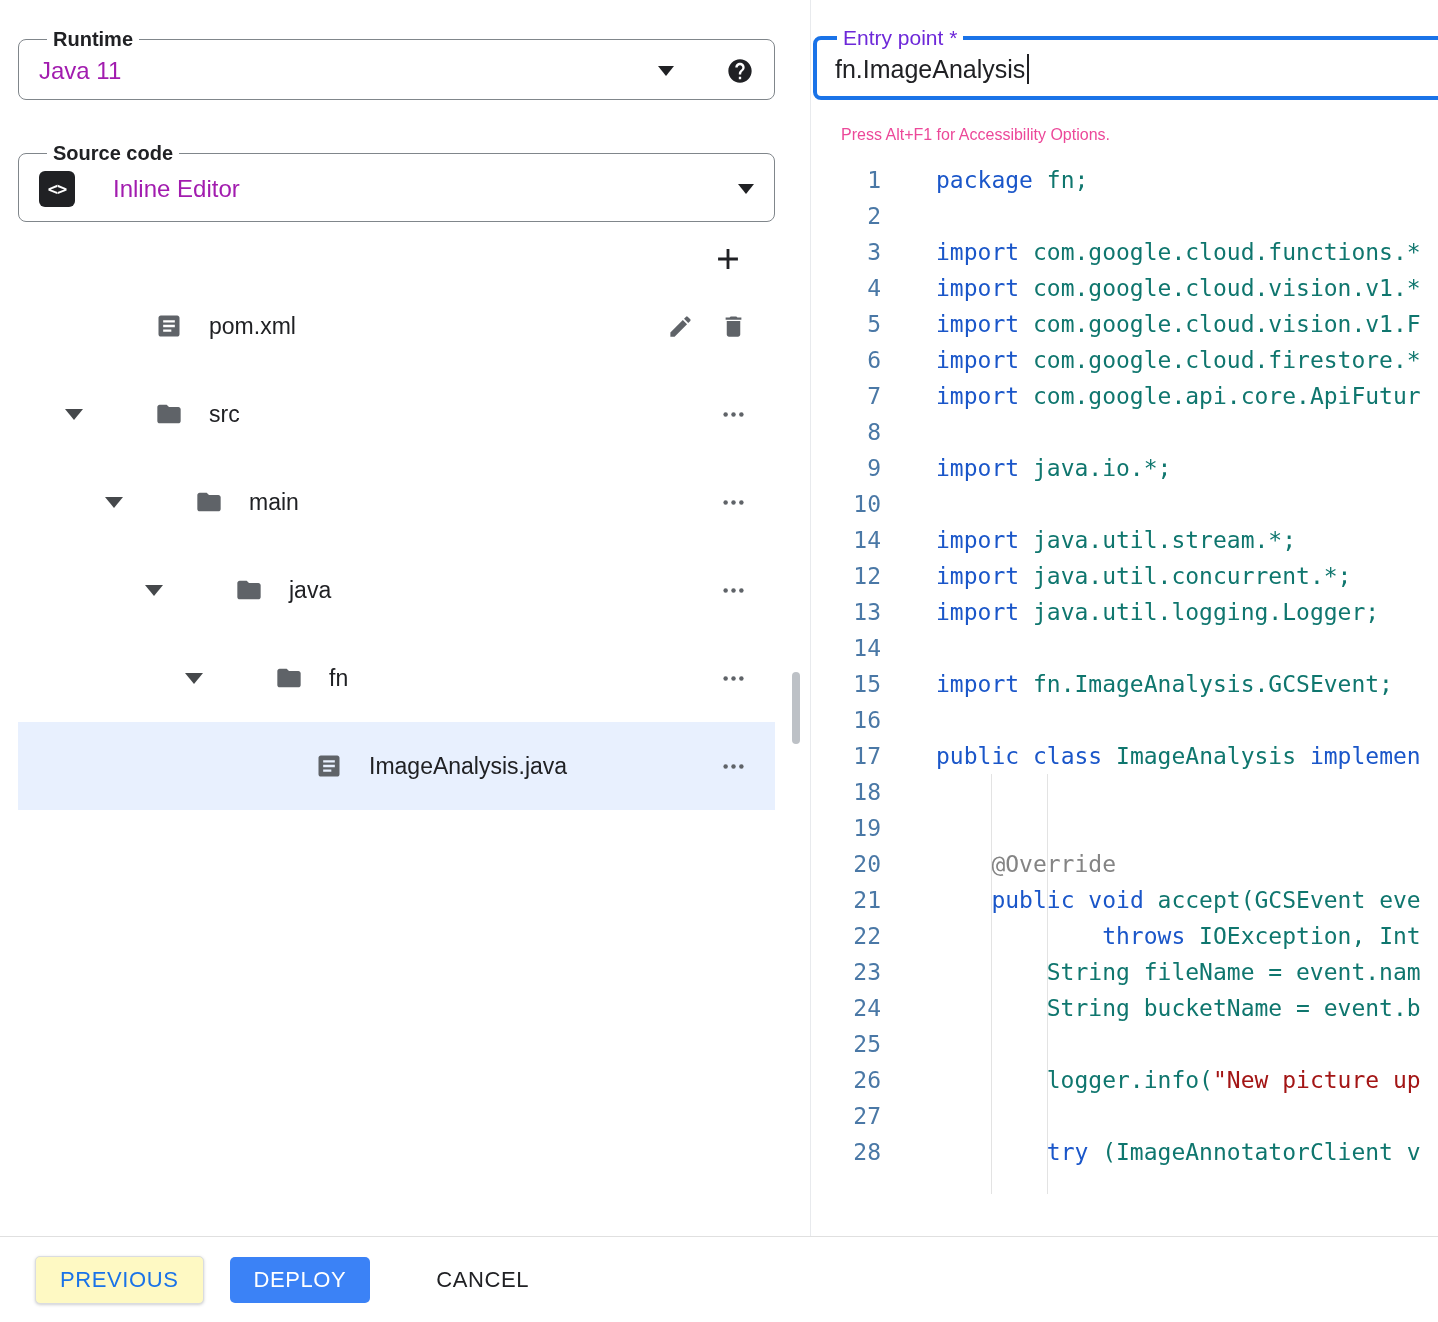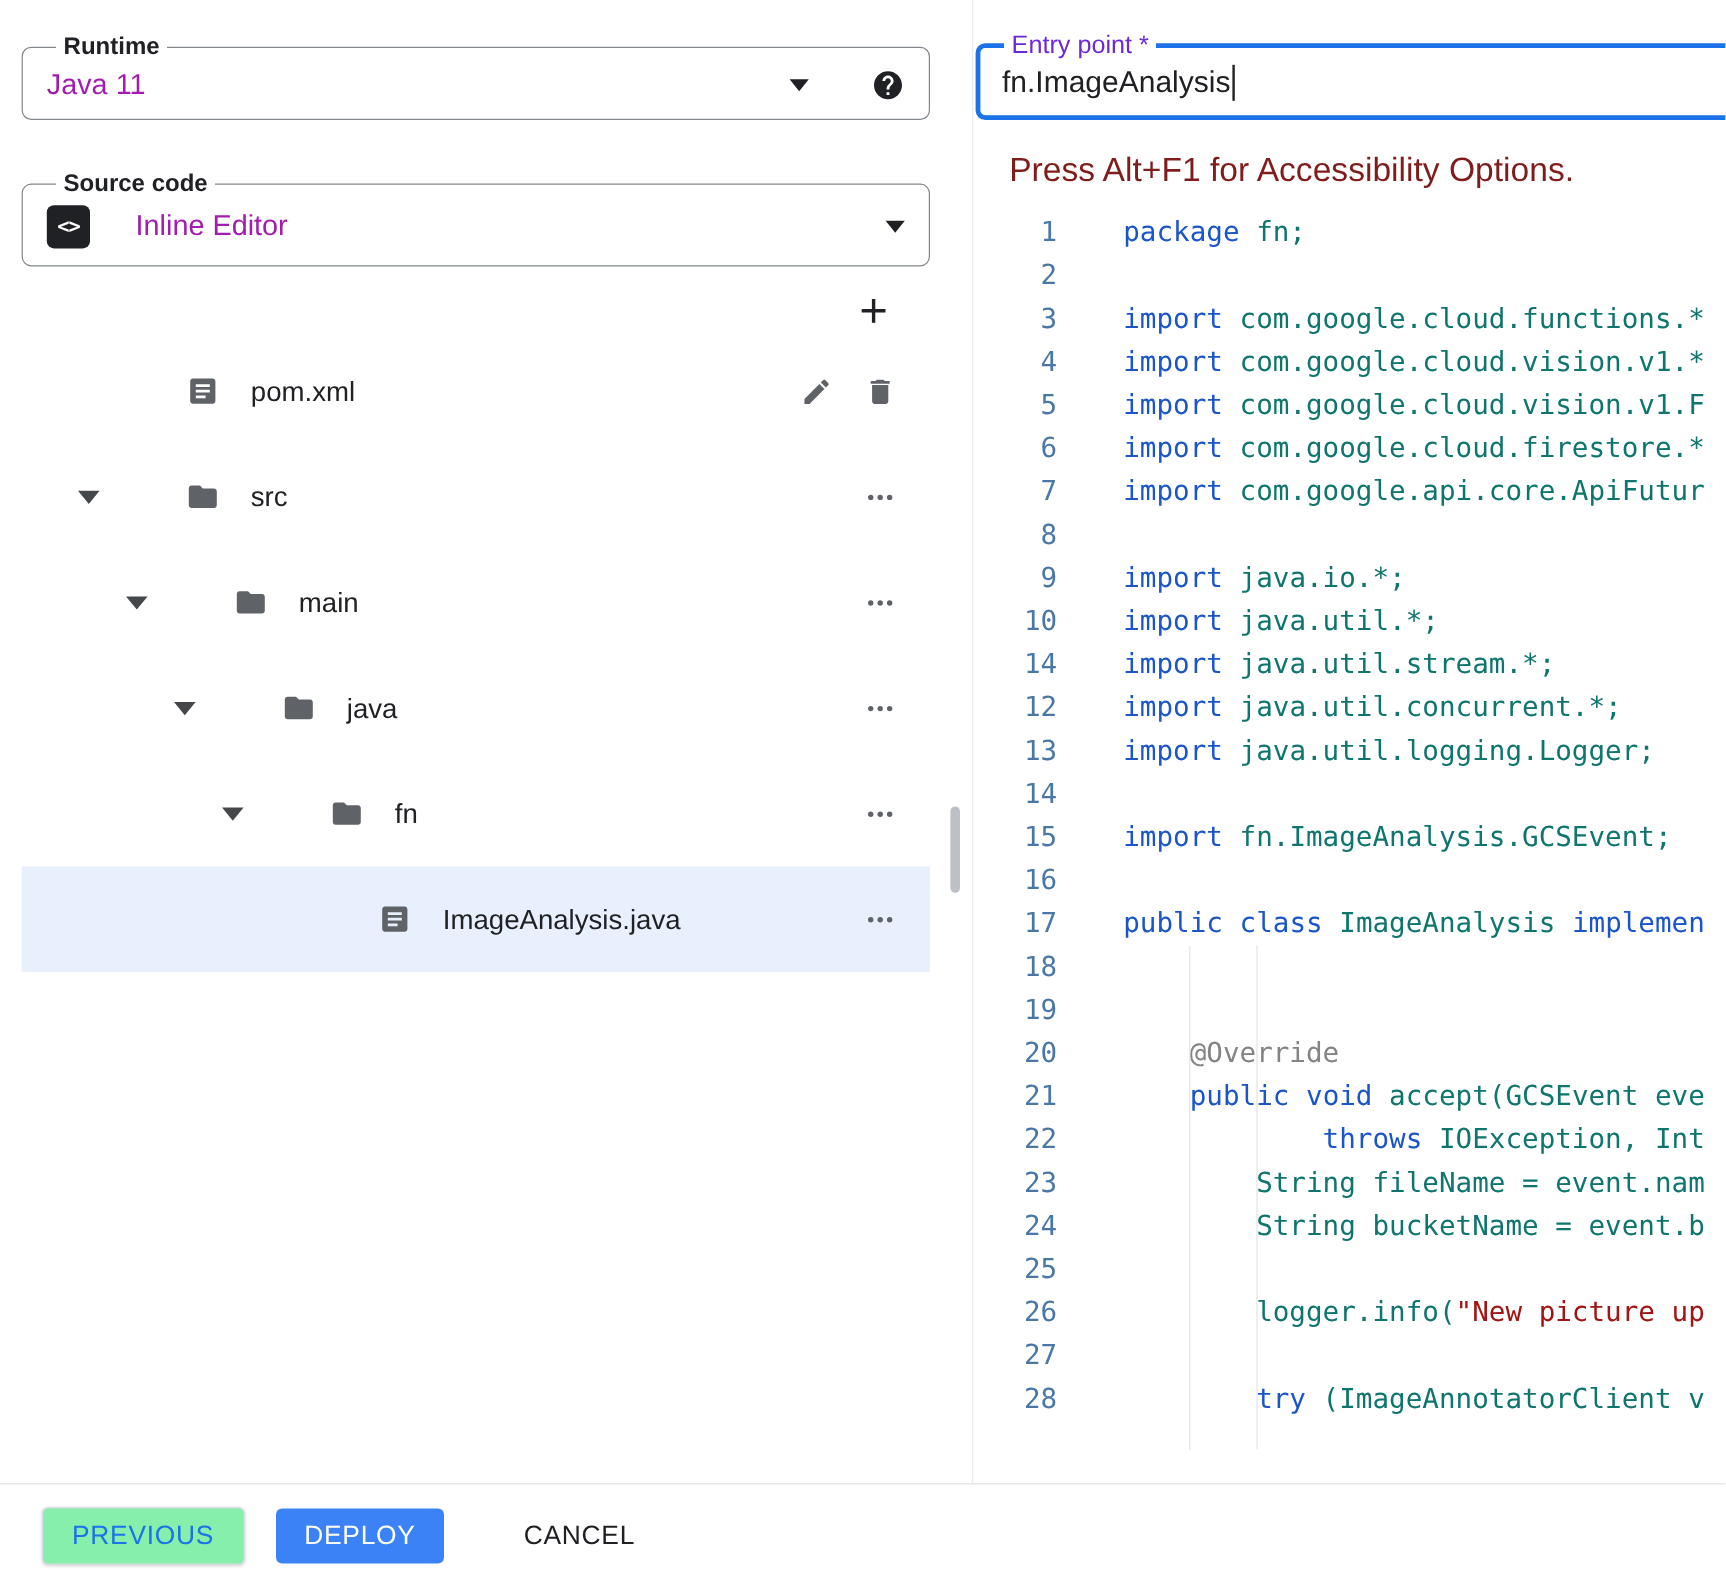--- a/index.html
+++ b/index.html
@@ -48,37 +48,37 @@
   
   .right-panel { position:absolute; left:810px; top:0; width:628px; height:1236px;
                  border-left:1px solid #e8eaed; padding-top:26px; overflow:hidden; }
   fieldset.entry-field { border:4px solid #1a73e8; border-radius:8px; margin-left:2px;
                          width:calc(100% + 40px); padding:4px 18px 12px 18px; }
   fieldset.entry-field legend { font-size:21px; font-weight:500; color:#6d28d9; padding:0 6px; margin-left:2px; }
   .entry-value { font-size:25px; color:#202124; display:flex; align-items:center; }
   .text-cursor { display:inline-block; width:2px; height:30px; background:#202124; margin-left:2px; }
 
   .editor { margin-top:26px; }
-  .a11y-hint { font-size:28px; color:#7f1d1d; margin:0 0 18px 30px; }
+  .a11y-hint { font-size:16px; color:#ec4899; margin:0 0 18px 30px; }
   .code-area { position:relative; font-family:"DejaVu Sans Mono", monospace; font-size:23px; line-height:36px; }
   .code-line { display:flex; white-space:pre; }
   .ln { width:70px; text-align:right; color:#4a78a6; flex:none; }
   .code-text { margin-left:55px; color:#3c4043; flex:none; }
   .tok-kw { color:#1a56c9; }
   .tok-pl { color:#0f766e; }
   .tok-str { color:#a31515; }
   .tok-an { color:#848484; }
   .indent-guide { position:absolute; width:1px; background:#e3e3e3; top:612px; height:420px; }
 
   
   .footer { position:absolute; left:0; bottom:0; width:1438px; height:86px;
             border-top:1px solid #e0e0e0; background:#fff; display:flex; align-items:center; }
   .btn { font-family:"Liberation Sans", sans-serif; font-size:22px; font-weight:500;
          letter-spacing:0.6px; border-radius:5px; cursor:pointer; padding:10px 24px; }
-  .btn-previous { margin-left:35px; background:#86efac; color:#1a73e8; border:1px solid #dadce0;
+  .btn-previous { margin-left:35px; background:#fef9c3; color:#1a73e8; border:1px solid #dadce0;
                   box-shadow:0 1px 3px rgba(60,64,67,.25); }
   .btn-deploy { margin-left:26px; background:#3b82f6; color:#fff; border:none; }
   .btn-cancel { margin-left:42px; background:none; color:#202124; border:none; }
 </style>
 </head>
 <body>
 
 <div class="page">
 
   <div class="left-panel">
@@ -263,21 +263,21 @@
 
       <div class="code-line"><span class="ln">1</span><span class="code-text"><span class="tok-kw">package</span><span class="tok-pl"> fn;</span></span></div>
           <div class="code-line"><span class="ln">2</span><span class="code-text"></span></div>
           <div class="code-line"><span class="ln">3</span><span class="code-text"><span class="tok-kw">import</span><span class="tok-pl"> com.google.cloud.functions.*</span></span></div>
           <div class="code-line"><span class="ln">4</span><span class="code-text"><span class="tok-kw">import</span><span class="tok-pl"> com.google.cloud.vision.v1.*</span></span></div>
           <div class="code-line"><span class="ln">5</span><span class="code-text"><span class="tok-kw">import</span><span class="tok-pl"> com.google.cloud.vision.v1.F</span></span></div>
           <div class="code-line"><span class="ln">6</span><span class="code-text"><span class="tok-kw">import</span><span class="tok-pl"> com.google.cloud.firestore.*</span></span></div>
           <div class="code-line"><span class="ln">7</span><span class="code-text"><span class="tok-kw">import</span><span class="tok-pl"> com.google.api.core.ApiFutur</span></span></div>
           <div class="code-line"><span class="ln">8</span><span class="code-text"></span></div>
           <div class="code-line"><span class="ln">9</span><span class="code-text"><span class="tok-kw">import</span><span class="tok-pl"> java.io.*;</span></span></div>
-          <div class="code-line"><span class="ln">10</span><span class="code-text"><span class="tok-kw">import</span><span class="tok-pl"> java.util.*;</span></span></div>
+          <div class="code-line"><span class="ln">10</span></div>
           <div class="code-line"><span class="ln">14</span><span class="code-text"><span class="tok-kw">import</span><span class="tok-pl"> java.util.stream.*;</span></span></div>
           <div class="code-line"><span class="ln">12</span><span class="code-text"><span class="tok-kw">import</span><span class="tok-pl"> java.util.concurrent.*;</span></span></div>
           <div class="code-line"><span class="ln">13</span><span class="code-text"><span class="tok-kw">import</span><span class="tok-pl"> java.util.logging.Logger;</span></span></div>
           <div class="code-line"><span class="ln">14</span><span class="code-text"></span></div>
           <div class="code-line"><span class="ln">15</span><span class="code-text"><span class="tok-kw">import</span><span class="tok-pl"> fn.ImageAnalysis.GCSEvent;</span></span></div>
           <div class="code-line"><span class="ln">16</span><span class="code-text"></span></div>
           <div class="code-line"><span class="ln">17</span><span class="code-text"><span class="tok-kw">public</span><span class="tok-pl"> </span><span class="tok-kw">class</span><span class="tok-pl"> ImageAnalysis </span><span class="tok-kw">implemen</span></span></div>
           <div class="code-line"><span class="ln">18</span></div>
           <div class="code-line"><span class="ln">19</span><span class="code-text"></span></div>
           <div class="code-line"><span class="ln">20</span><span class="code-text"><span class="tok-an">    @Override</span></span></div>

